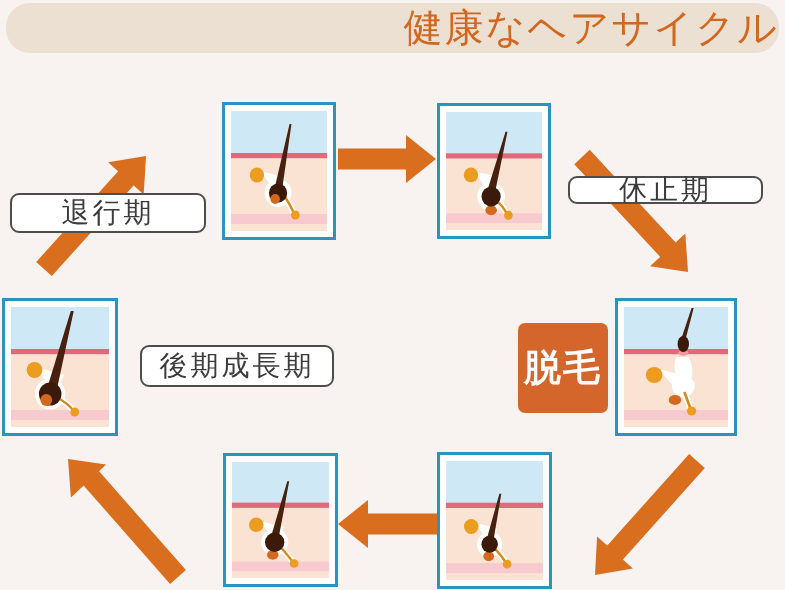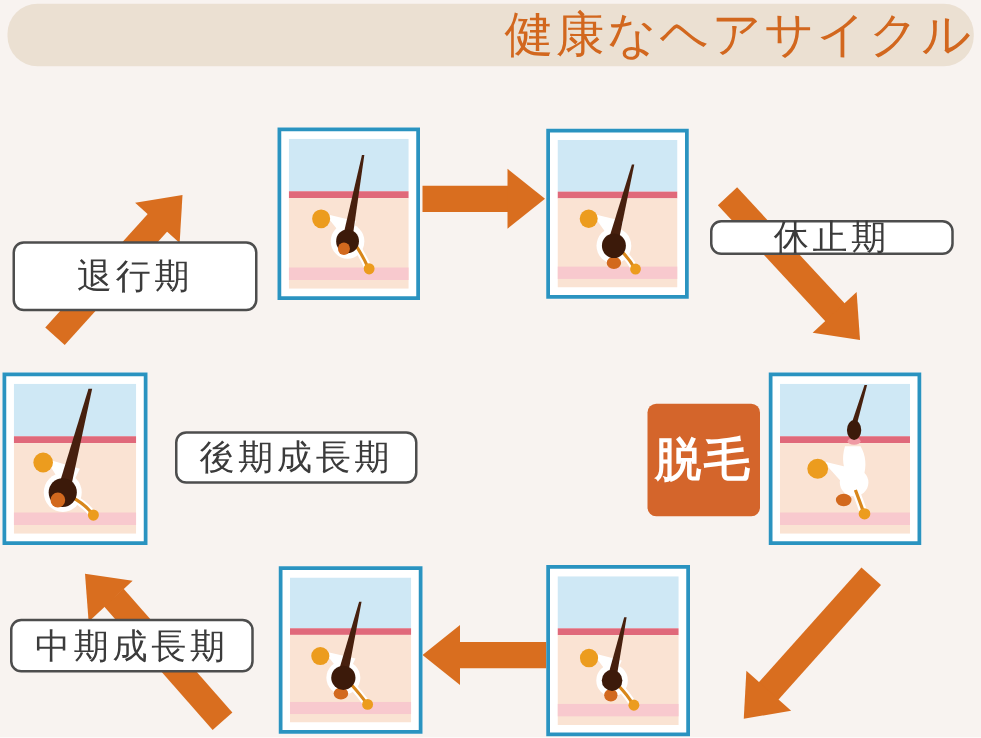--- a/index.html
+++ b/index.html
@@ -42,21 +42,21 @@
     font-size:37px;font-weight:bold;color:#ffffff;letter-spacing:2px;
   }
   
   .box-catagen     {left:222px;top:102px;width:114px;height:138px;}
   .box-telogen     {left:437px;top:103px;width:114px;height:136px;}
   .box-shedding    {left:615px;top:298px;width:122px;height:138px;}
   .box-early-growth{left:437px;top:452px;width:115px;height:137px;}
   .box-mid-growth  {left:223px;top:453px;width:115px;height:134px;}
   .box-late-growth {left:2px;  top:298px;width:116px;height:138px;}
   
-  .label-regression  {left:10px; top:193px;width:196px;height:56px;}
+  .label-regression  {left:10px; top:193px;width:196px;height:40px;}
   .label-resting     {left:568px;top:176px;width:195px;height:28px;}
   .label-late-growth {left:128px;top:345px;width:194px;height:42px;margin-left:12px;}
   .label-early-growth{left:568px;top:496px;width:194px;height:43px;}
   .label-mid-growth  {left:8px;  top:495px;width:195px;height:43px;}
 </style>
 </head>
 <body>
 
 <div class="canvas">
 
@@ -209,21 +209,18 @@
 
   <div class="stage-label label-regression">
     <span>退行期</span>
   </div>
   <div class="stage-label label-resting">
     <span>休止期</span>
   </div>
   <div class="stage-label label-late-growth">
     <span>後期成長期</span>
   </div>
-  <div class="stage-label label-mid-growth">
-    <span>中期成長期</span>
-  </div>
 
   <div class="shedding-badge">
     <span>脱毛</span>
   </div>
 
 </div>
 
 </body></html>

